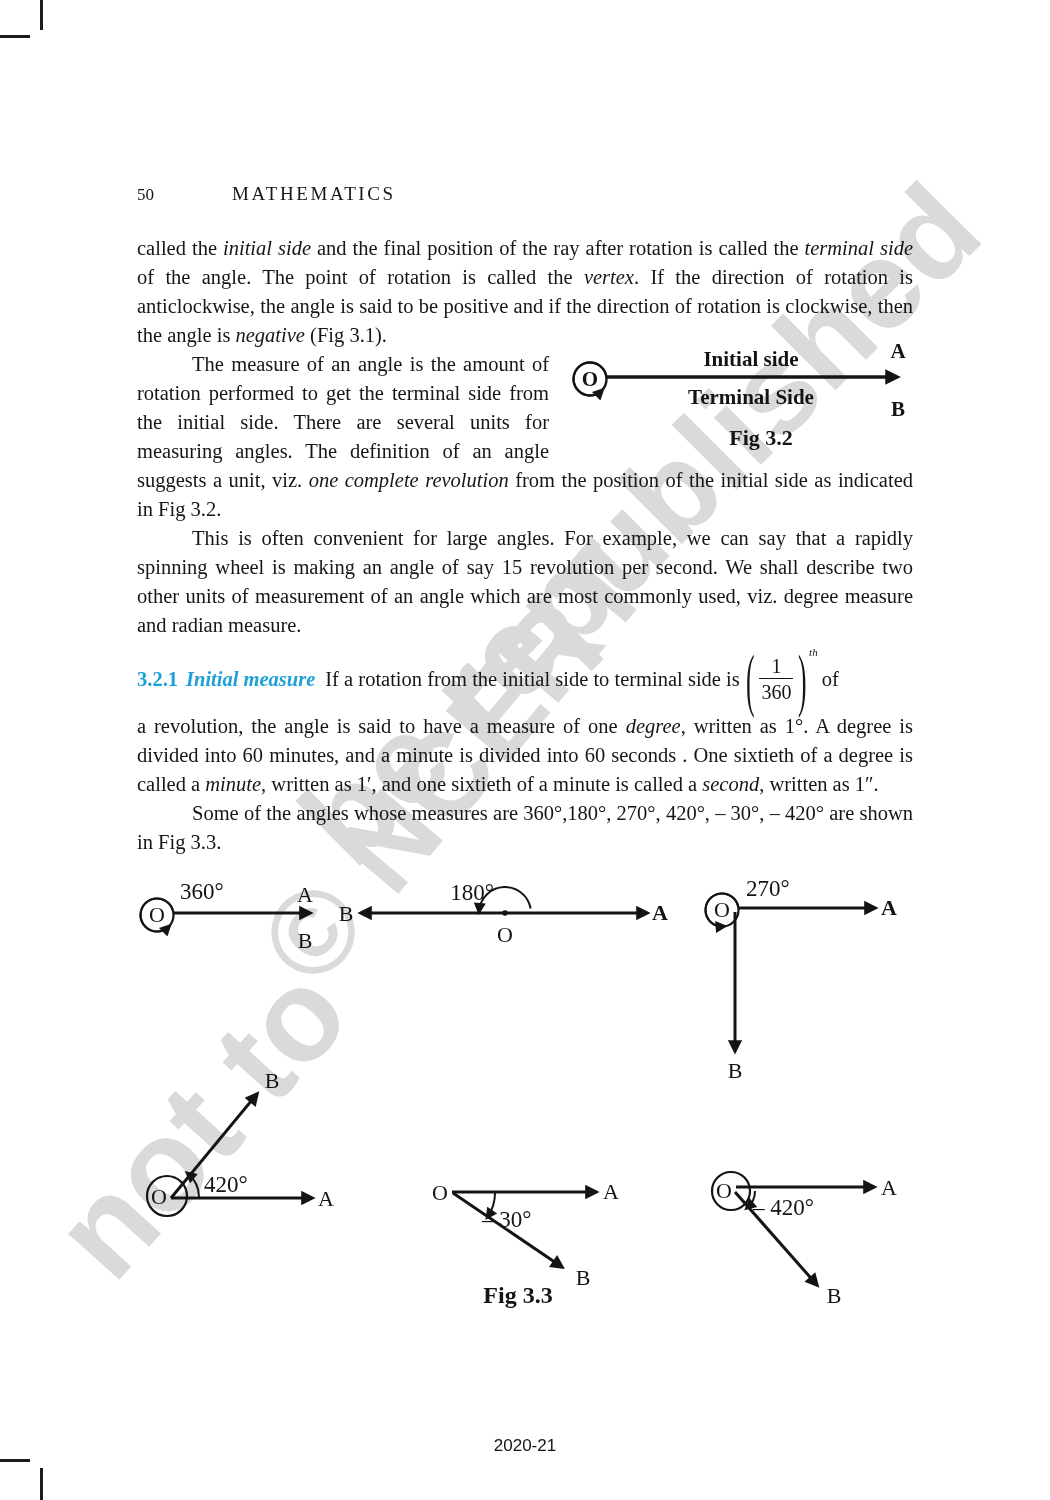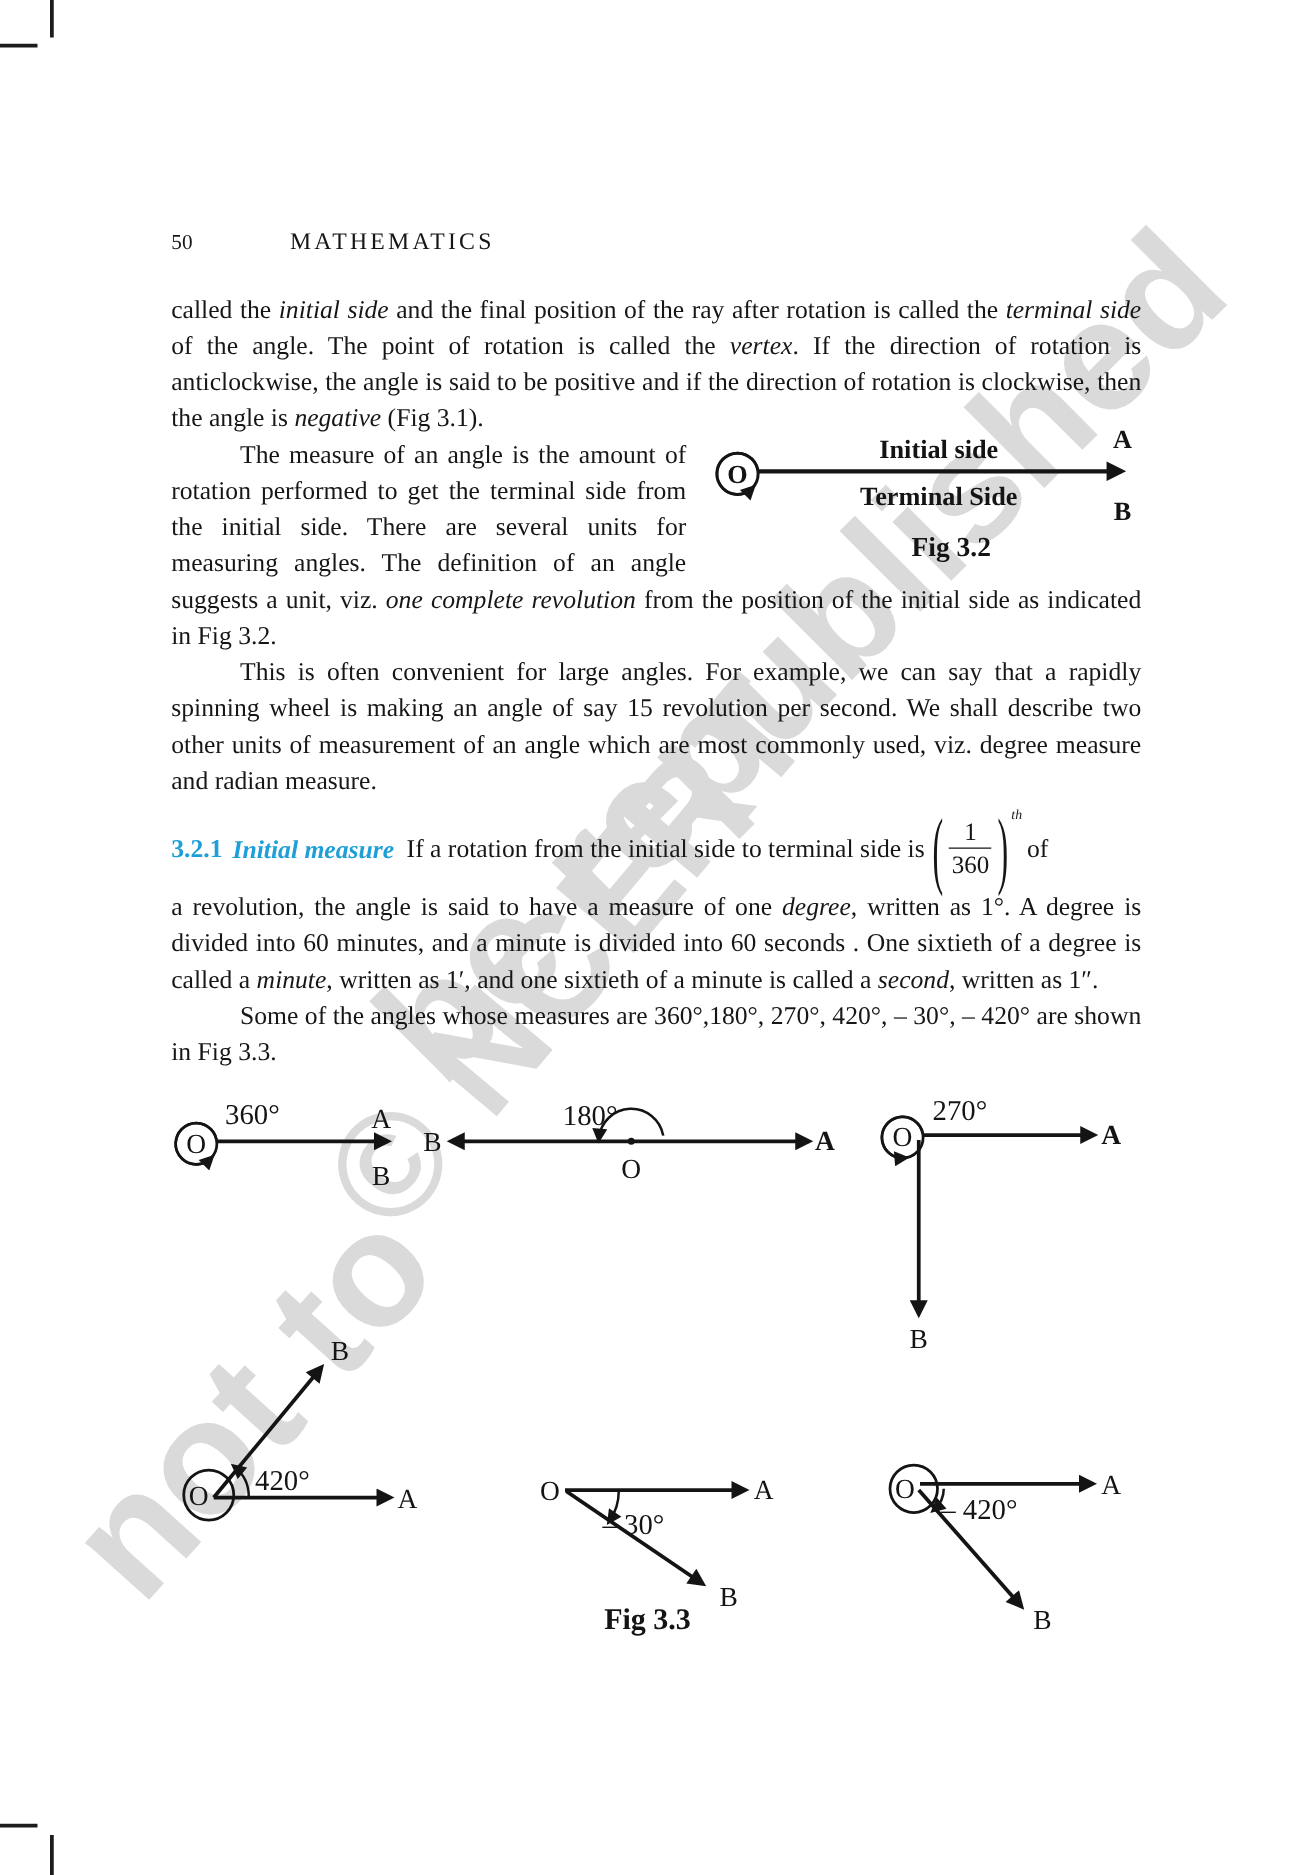--- a/index.html
+++ b/index.html
@@ -187,13 +187,14 @@
       <text class="lbl" x="596" y="336" text-anchor="middle">O</text>
       <line x1="608" y1="325" x2="746" y2="325" stroke="#141414" stroke-width="3" marker-end="url(#m)"></line>
       <text class="lbl" x="761" y="333" text-anchor="middle">A</text>
       <line x1="607" y1="330" x2="689" y2="423" stroke="#141414" stroke-width="3" marker-end="url(#m)"></line>
       <text class="lbl" x="706" y="441" text-anchor="middle">B</text>
       <path d="M 627,329 A 22 22 0 0 1 619.4,345.6" fill="none" stroke="#141414" stroke-width="2" marker-end="url(#m2)"></path>
       <text class="ang" x="625" y="353">– 420°</text>
     </g>
   </svg>
 
+  <div class="footer">2020-21</div>
 </div>
 
 </body></html>

